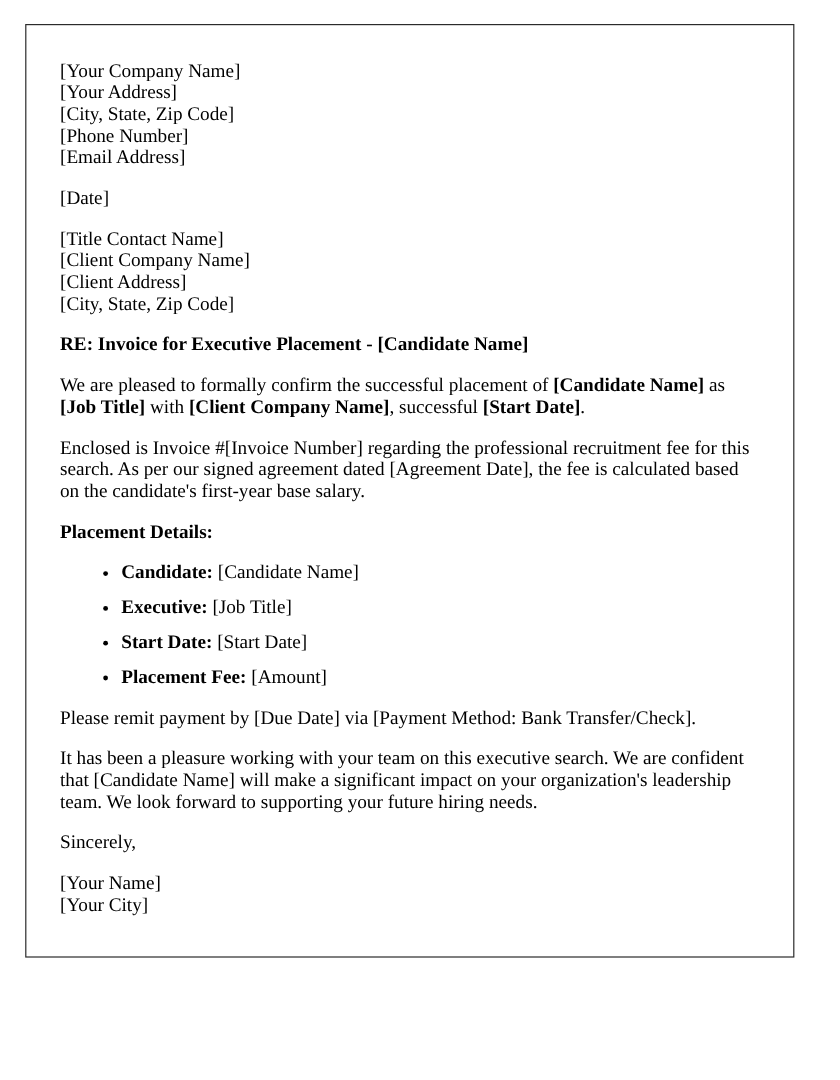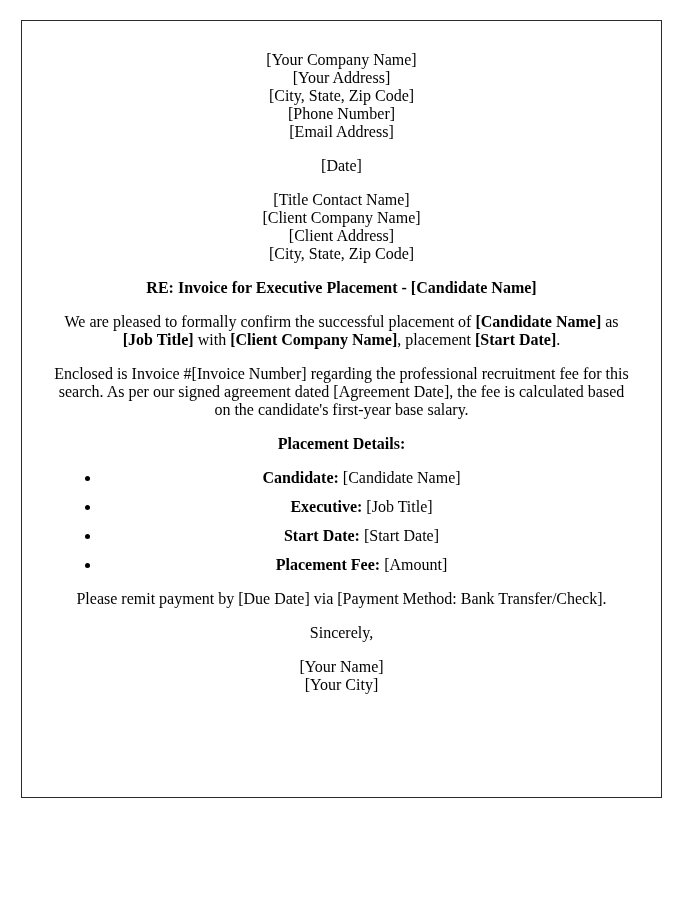--- a/index.html
+++ b/index.html
@@ -20,21 +20,20 @@
     width: 641px;
     height: 778px;
     box-sizing: border-box;
     border: 1px solid #2b2b2b;
     padding: 14px 28px;
     background: #ffffff;
     color: #000000;
     font-size: 16px;
     line-height: 18px;
     overflow: hidden;
-    text-align: center;
   }
   .letter p {
     margin: 16px 0;
   }
   .letter ul {
     margin: 16px 0;
     padding-left: 40px;
     list-style-type: disc;
   }
   .letter li {
@@ -58,34 +57,35 @@
   <p>[Date]</p>
 
   <p><span>[Title Contact Name]</span><br>
     <span>[Client Company Name]</span><br>
     <span>[Client Address]</span><br>
     <span>[City, State, Zip Code]</span></p>
 
   <p><span class="b">RE: Invoice for Executive Placement - [Candidate Name]</span></p>
 
 
-  <p><span>We are pleased to formally confirm the successful placement of </span><span class="b">[Candidate Name]</span><span> as </span><span class="b">[Job Title]</span><span> with </span><span class="b">[Client Company Name]</span><span>, placement </span><span class="b">[Start Date]</span><span>.</span></p>
+  <p><span>We are pleased to formally confirm the successful placement of </span><span class="b">[Candidate Name]</span><span> as </span><span class="b">[Job Title]</span><span> with </span><span class="b">[Client Company Name]</span><span>, successful </span><span class="b">[Start Date]</span><span>.</span></p>
 
   <p>Enclosed is Invoice #[Invoice Number] regarding the professional recruitment fee for this search. As per our signed agreement dated [Agreement Date], the fee is calculated based on the candidate's first-year base salary.</p>
 
   <p><span class="b">Placement Details:</span></p>
 
   <ul>
     <li><span class="b">Candidate:</span> <span>[Candidate Name]</span></li>
     <li><span class="b">Executive:</span> <span>[Job Title]</span></li>
     <li><span class="b">Start Date:</span> <span>[Start Date]</span></li>
     <li><span class="b">Placement Fee:</span> <span>[Amount]</span></li>
   </ul>
 
   <p>Please remit payment by [Due Date] via [Payment Method: Bank Transfer/Check].</p>
 
+  <p>It has been a pleasure working with your team on this executive search. We are confident that [Candidate Name] will make a significant impact on your organization's leadership team. We look forward to supporting your future hiring needs.</p>
 
   <p>Sincerely,</p>
 
   <p><span>[Your Name]</span><br>
     <span>[Your City]</span></p>
 
 </div>
 
 </body></html>

